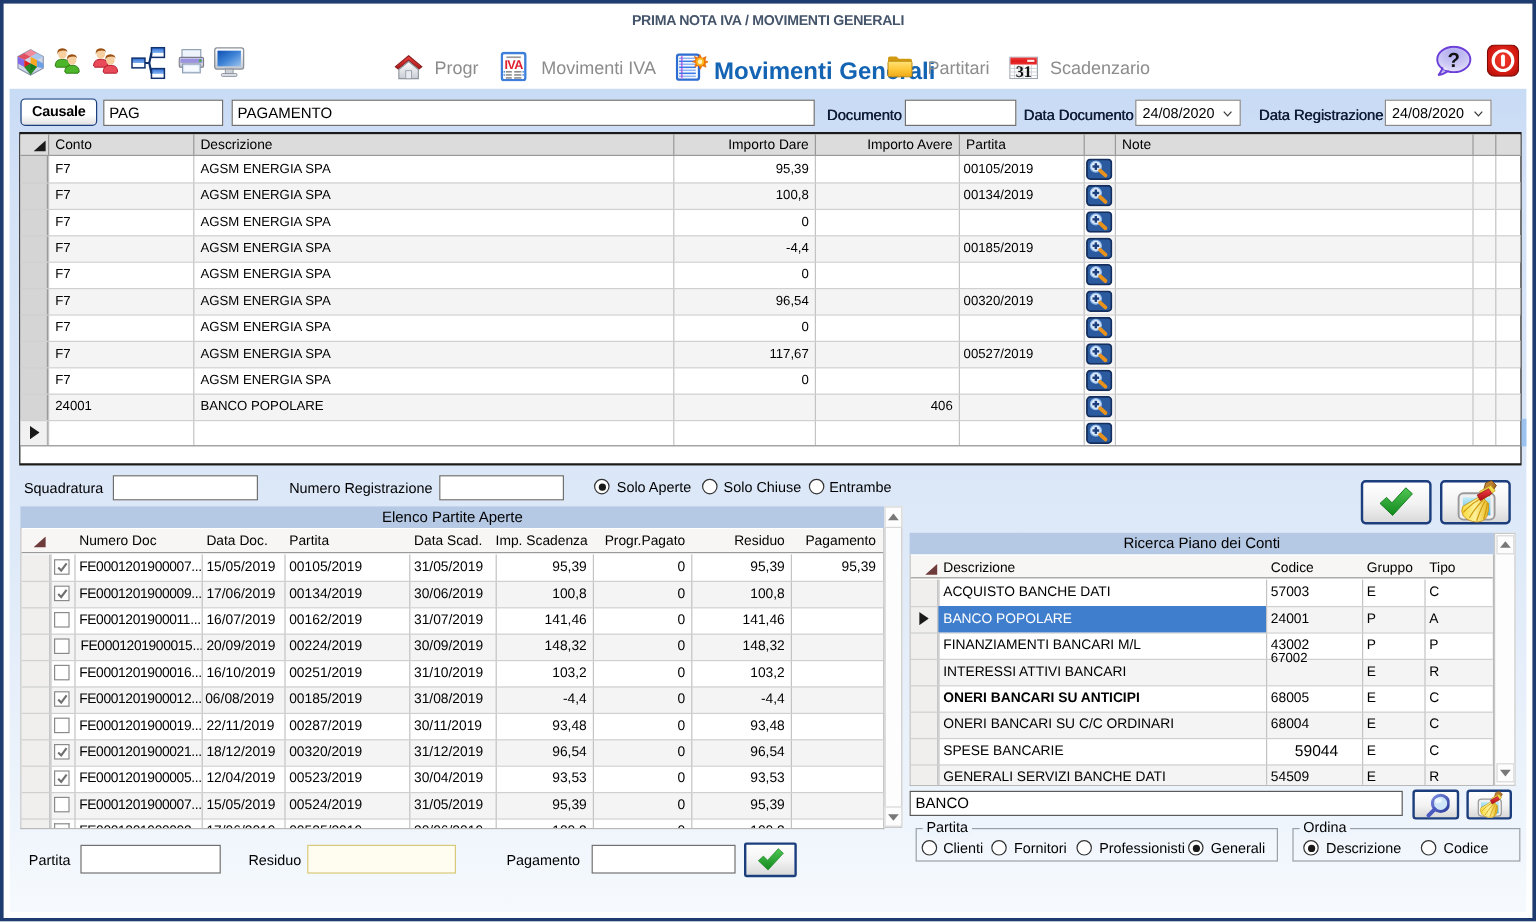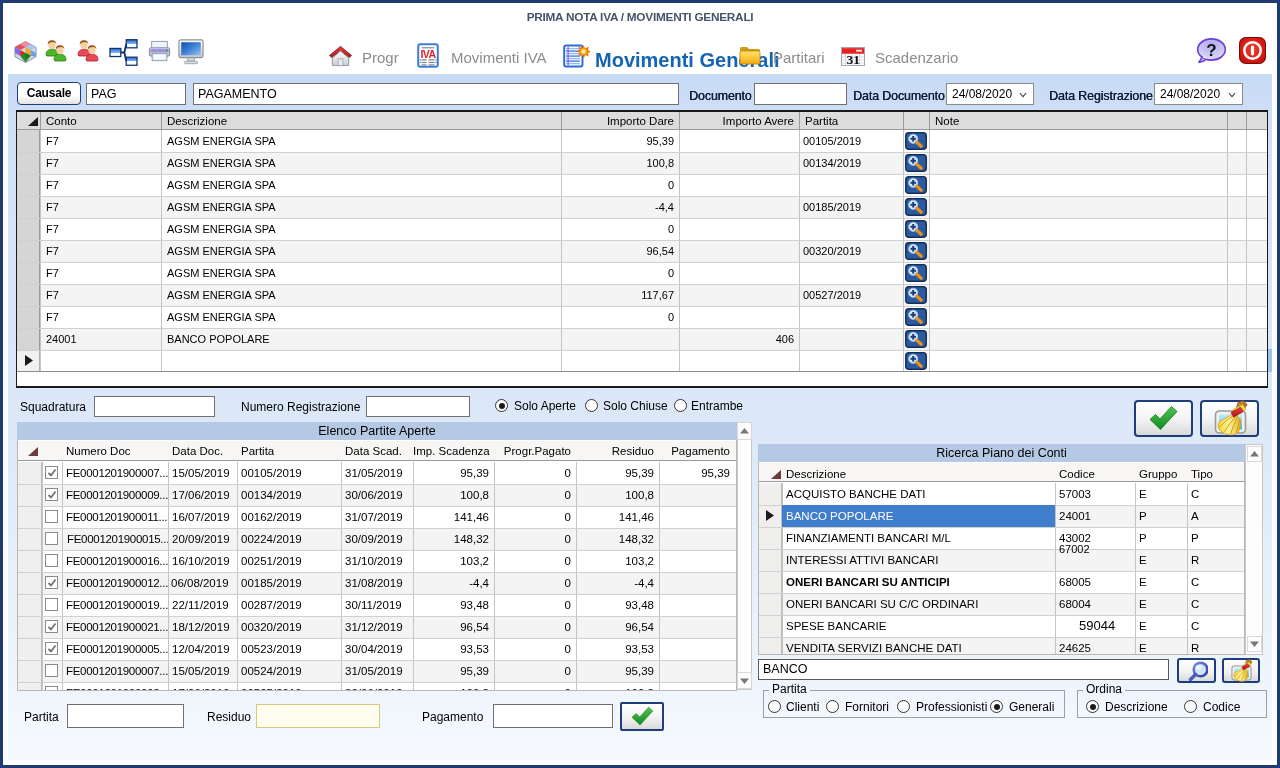--- a/index.html
+++ b/index.html
@@ -684,22 +684,22 @@
 <div class="cell" style="left:1135px;top:571px;width:52px;height:22px;font-size:11.5px;padding-left:4px;">E</div>
 <div class="cell" style="left:1187px;top:571px;width:58px;height:22px;font-size:11.5px;padding-left:4px;">C</div>
 <div class="cell" style="left:782px;top:593px;width:273px;height:22px;font-size:11.5px;padding-left:4px;color:#000;">ONERI BANCARI SU C/C ORDINARI</div>
 <div class="cell" style="left:1055px;top:593px;width:80px;height:22px;font-size:11.5px;padding-left:4px;">68004</div>
 <div class="cell" style="left:1135px;top:593px;width:52px;height:22px;font-size:11.5px;padding-left:4px;">E</div>
 <div class="cell" style="left:1187px;top:593px;width:58px;height:22px;font-size:11.5px;padding-left:4px;">C</div>
 <div class="cell" style="left:782px;top:615px;width:273px;height:22px;font-size:11.5px;padding-left:4px;color:#000;">SPESE BANCARIE</div>
 <div class="cell" style="left:1055px;top:615px;width:80px;height:22px;font-size:13px;padding-left:4px;margin-left:20px;">59044</div>
 <div class="cell" style="left:1135px;top:615px;width:52px;height:22px;font-size:11.5px;padding-left:4px;">E</div>
 <div class="cell" style="left:1187px;top:615px;width:58px;height:22px;font-size:11.5px;padding-left:4px;">C</div>
-<div class="cell" style="left:782px;top:637px;width:273px;height:17px;font-size:11.5px;padding-left:4px;color:#000;">VENDITA SERVIZI BANCHE DATI</div>
-<div class="cell" style="left:1055px;top:637px;width:80px;height:17px;font-size:11.5px;padding-left:4px;">24625</div>
+<div class="cell" style="left:782px;top:637px;width:273px;height:17px;font-size:11.5px;padding-left:4px;color:#000;">GENERALI SERVIZI BANCHE DATI</div>
+<div class="cell" style="left:1055px;top:637px;width:80px;height:17px;font-size:11.5px;padding-left:4px;">54509</div>
 <div class="cell" style="left:1135px;top:637px;width:52px;height:17px;font-size:11.5px;padding-left:4px;">E</div>
 <div class="cell" style="left:1187px;top:637px;width:58px;height:17px;font-size:11.5px;padding-left:4px;">R</div>
 <div class="abs" style="left:1245px;top:444px;width:18px;height:211px;background:#fdfdfd;border:1px solid #c8c8c8;"></div>
 <div class="sbarr" style="left:1247px;top:446px;width:15px;height:16px;border-color:#d8d8d8;"></div>
 <svg class="abs" style="left:1249px;top:449px" width="11" height="10" viewBox="0 0 11 10">
     <polygon points="5.5,2 10,7.5 1,7.5" fill="#787878"></polygon>
   </svg>
 <div class="sbarr" style="left:1247px;top:636px;width:15px;height:16px;border-color:#d8d8d8;"></div>
 <svg class="abs" style="left:1249px;top:639px" width="11" height="10" viewBox="0 0 11 10">
     <polygon points="1,2.5 10,2.5 5.5,8" fill="#787878"></polygon>

